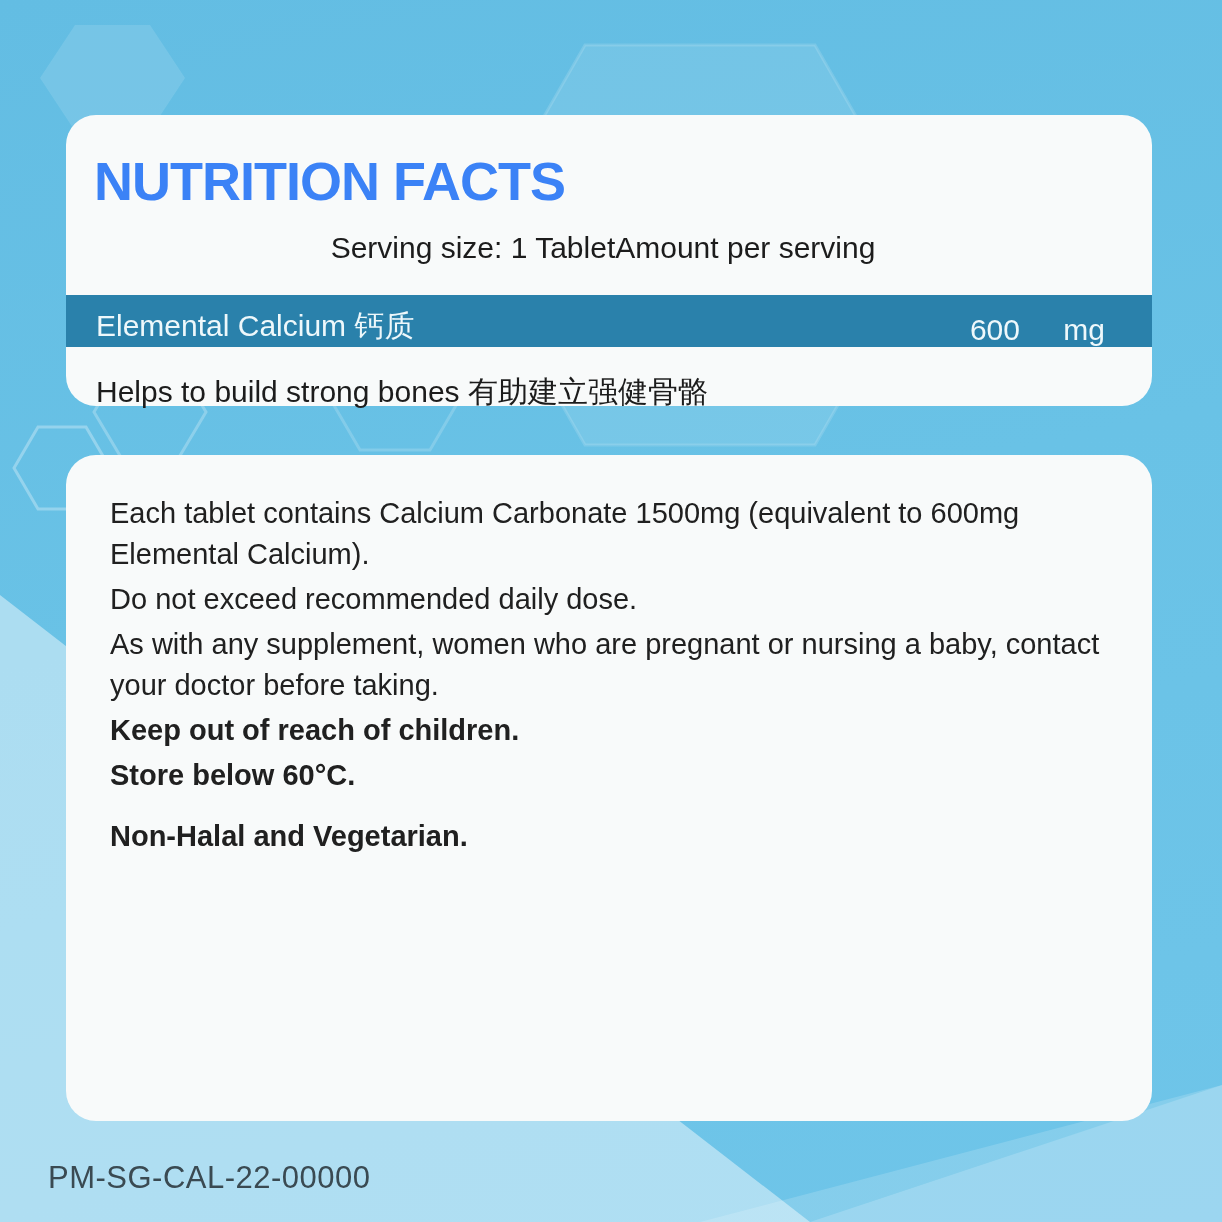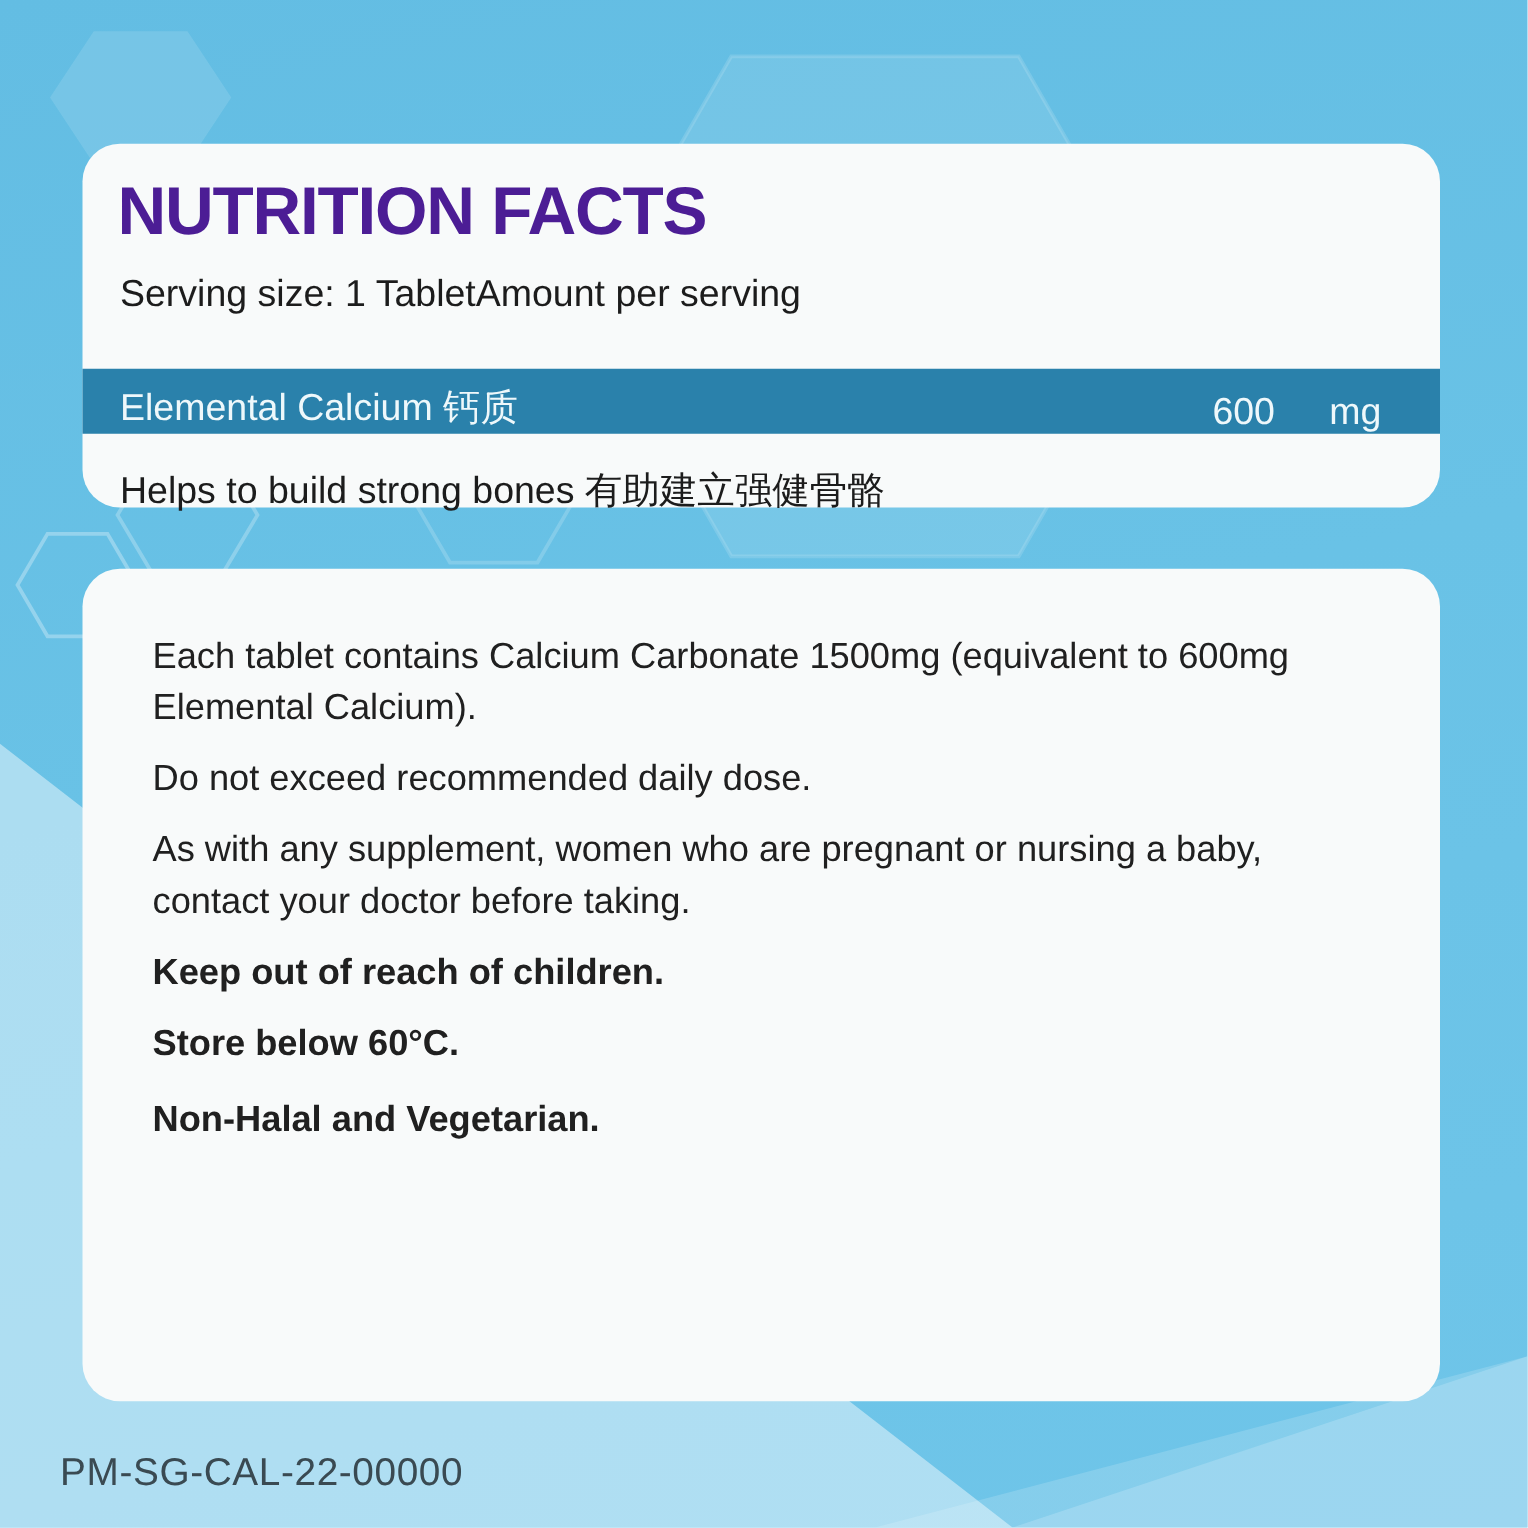--- a/index.html
+++ b/index.html
@@ -15,43 +15,43 @@
 
   .card {
     position:absolute; left:66px; width:1086px;
     background:#f8fafa; border-radius:30px;
     box-sizing:border-box;
   }
   .card-facts { top:115px; height:291px; }
   .card-info  { top:455px; height:666px; padding:34px 48px 0 40px; }
 
   .facts-title {
-    margin:0; padding:24px 28px 0 28px;
+    margin:0; padding:36px 28px 0 28px;
     font-size:54px; font-weight:700; letter-spacing:-1px;
-    color:#4c1d95; line-height:1.12;
+    color:#3b82f6; line-height:1.12;
   }
   .serving-row {
-    display:flex; justify-content:flex-start; align-items:baseline;
+    display:flex; justify-content:center; align-items:baseline;
     padding:0 42px 0 30px; margin-top:20px;
     font-size:30px; color:#1c1c1c;
   }
   .nutrient-bar {
     position:absolute; left:0; right:0; top:180px; height:52px;
     background:#2a81ab; color:#eef8fb;
     display:flex; justify-content:space-between; align-items:flex-end;
     padding:0 47px 0 30px; font-size:30px;
   }
   .nutrient-amount .unit { display:inline-block; margin-left:35px; }
   .benefit-row {
     position:absolute; left:0; right:0; top:232px; height:59px;
     display:flex; align-items:center;
     padding:16px 30px; font-size:30px; color:#1c1c1c;
   }
 
-  .card-info p { margin:16px; font-size:29px; line-height:41px; color:#202020; max-width:1010px; }
+  .card-info p { margin:4px; font-size:29px; line-height:41px; color:#202020; max-width:1010px; }
   .bold { font-weight:700; }
   .gap-lg { margin-bottom:28px; }
   .gap-md { margin-bottom:20px; }
   .zh-line { font-size:30px; line-height:44px; }
 
   .footer-code {
     position:absolute; left:48px; top:1160px;
     font-size:31px; letter-spacing:0.5px; color:#3a4a52;
   }
 </style>

